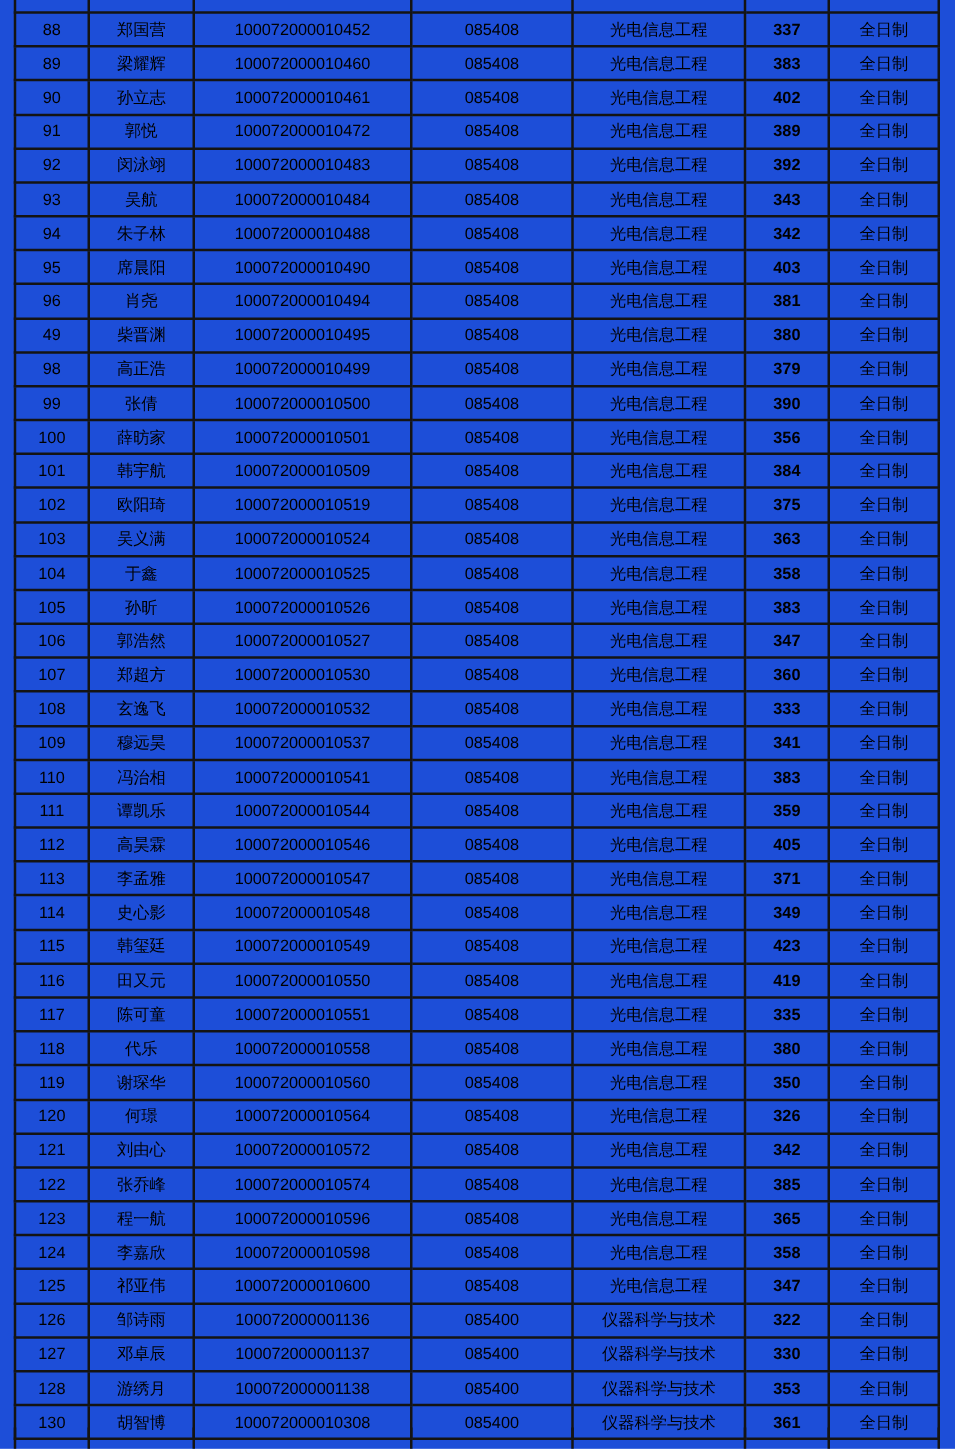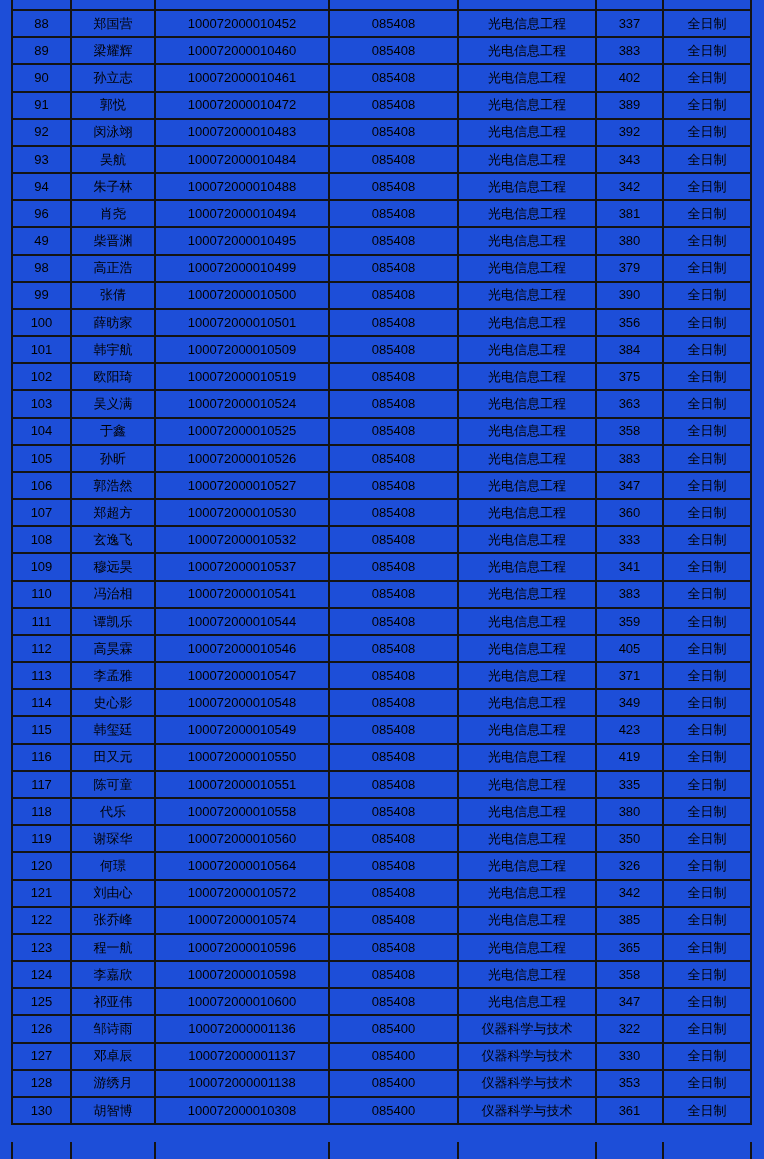--- a/index.html
+++ b/index.html
@@ -32,21 +32,21 @@
     font-size: 13px;
     line-height: 1.05;
     overflow: hidden;
     white-space: nowrap;
   }
   td.c-no    { font-size: 13px; }
   td.c-name  { font-size: 13.5px; padding-top: 4px; margin-left: 12px; }
   td.c-id    { font-size: 13.5px; letter-spacing: 0px; }
   td.c-code  { font-size: 13px; }
   td.c-major { font-size: 13px; padding-top: 4px; }
-  td.c-score { vertical-align: top; padding-top: 1px; font-size: 13px; }
+  td.c-score { vertical-align: top; padding-top: 1px; font-size: 13px; font-weight: bold; }
   td.c-mode  { font-size: 13px; padding-top: 4px; }
   
   .stub {
     position: absolute;
     width: 2px;
     background: #141414;
   }
   .stub-top    { top: 0; height: 9px; }
   .stub-bottom { top: 1142px; height: 17px; }
 </style>
@@ -132,20 +132,29 @@
         <tr>
           <td class="c-no">94</td>
           <td class="c-name">朱子林</td>
           <td class="c-id">100072000010488</td>
           <td class="c-code">085408</td>
           <td class="c-major">光电信息工程</td>
           <td class="c-score">342</td>
           <td class="c-mode">全日制</td>
         </tr>
         <tr>
+          <td class="c-no">95</td>
+          <td class="c-name">席晨阳</td>
+          <td class="c-id">100072000010490</td>
+          <td class="c-code">085408</td>
+          <td class="c-major">光电信息工程</td>
+          <td class="c-score">403</td>
+          <td class="c-mode">全日制</td>
+        </tr>
+        <tr>
           <td class="c-no">96</td>
           <td class="c-name">肖尧</td>
           <td class="c-id">100072000010494</td>
           <td class="c-code">085408</td>
           <td class="c-major">光电信息工程</td>
           <td class="c-score">381</td>
           <td class="c-mode">全日制</td>
         </tr>
         <tr>
           <td class="c-no">49</td>

